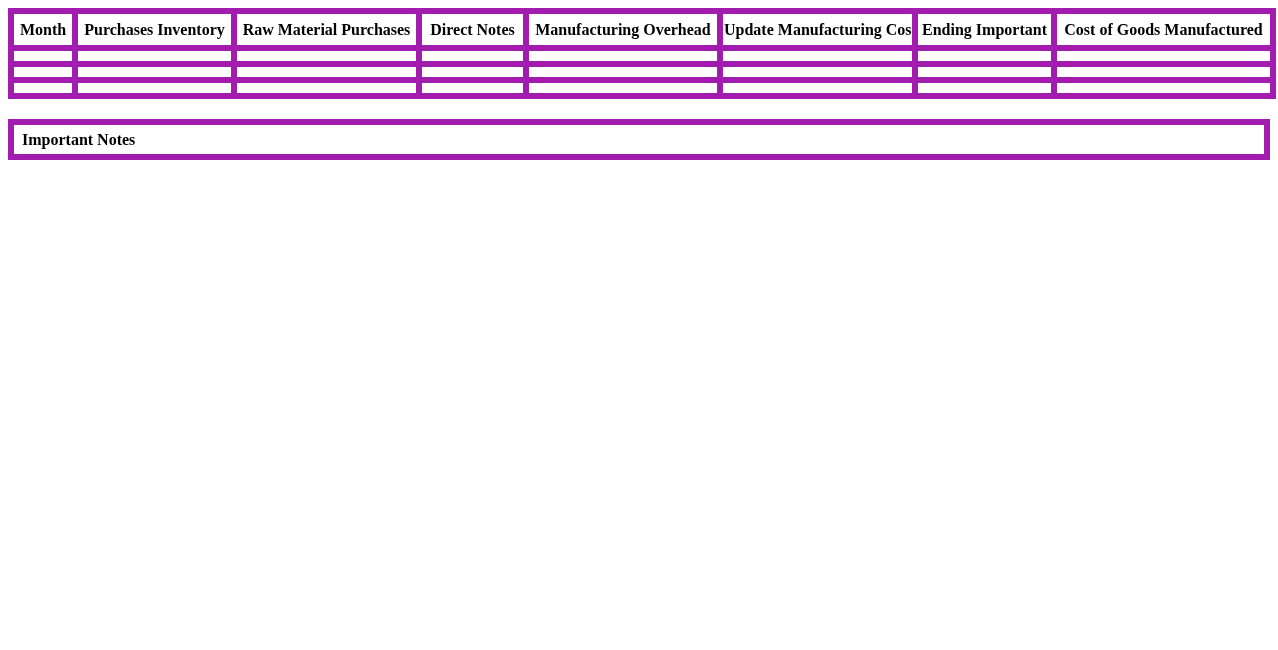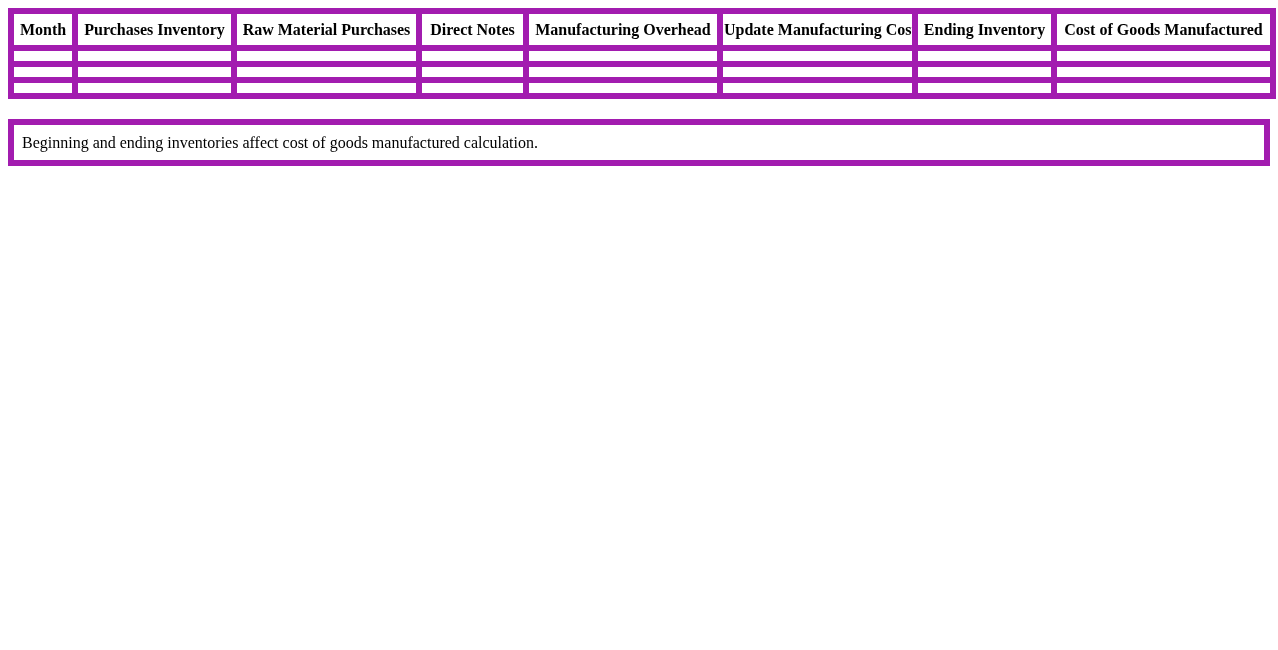--- a/index.html
+++ b/index.html
@@ -76,21 +76,21 @@
       <col style="width:219px">
     </colgroup>
     <thead>
       <tr>
         <th>Month</th>
         <th>Purchases Inventory</th>
         <th>Raw Material Purchases</th>
         <th>Direct Notes</th>
         <th>Manufacturing Overhead</th>
         <th>Update Manufacturing Cost</th>
-        <th>Ending Inventory</th>
+        <th>Ending Important</th>
         <th>Cost of Goods Manufactured</th>
       </tr>
     </thead>
     <tbody>
       <tr>
         <td class="empty-cell"></td>
         <td class="empty-cell"></td>
         <td class="empty-cell"></td>
         <td class="empty-cell"></td>
         <td class="empty-cell"></td>
@@ -117,18 +117,18 @@
         <td class="empty-cell"></td>
         <td class="empty-cell"></td>
         <td class="empty-cell"></td>
       </tr>
     </tbody>
   </table>
 
   <table class="notes-table">
     <tbody>
       <tr>
-        <td class="note-cell">Beginning and ending inventories affect cost of goods manufactured calculation.</td>
+        <td class="notes-title-cell">Important Notes</td>
       </tr>
     </tbody>
   </table>
 
 </div>
 
 </body></html>

